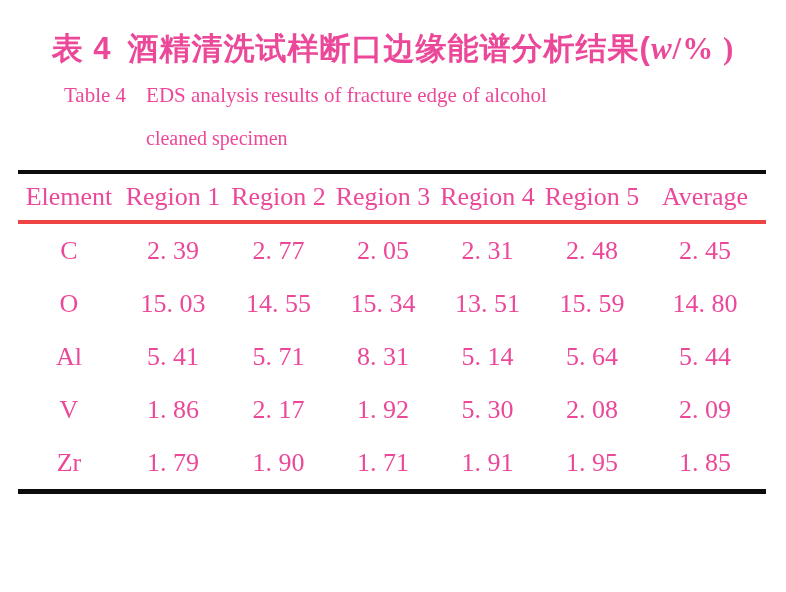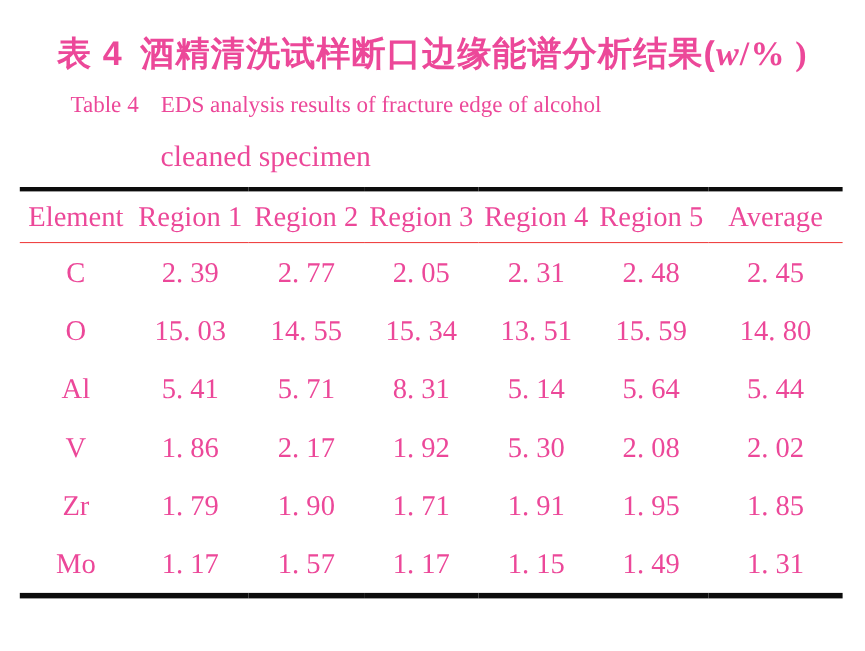--- a/index.html
+++ b/index.html
@@ -37,34 +37,34 @@
     top: 69px;
     left: 64px;
     font-size: 21px;
     white-space: nowrap;
   }
   .title-en-1 .en-label { margin-right: 20px; }
   .title-en-2 {
     position: absolute;
     top: 113px;
     left: 146px;
-    font-size: 27px;
+    font-size: 20px;
     white-space: nowrap;
   }
   table.eds {
     position: absolute;
     top: 156px;
     left: 18px;
     width: 748px;
     border-collapse: collapse;
     border-top: 4px solid #0c0c0c;
     border-bottom: 5px solid #0c0c0c;
     table-layout: fixed;
   }
-  table.eds thead tr { border-bottom: 1px solid #ef4444; }
+  table.eds thead tr { border-bottom: 4px solid #ef4444; }
   table.eds th {
     height: 46px;
     font-weight: normal;
     font-size: 26px;
     text-align: center;
     vertical-align: middle;
     padding: 0;
     white-space: nowrap;
   }
   table.eds td {
@@ -147,36 +147,27 @@
           <td>5. 64</td>
           <td>5. 44</td>
         </tr>
         <tr>
           <td>V</td>
           <td>1. 86</td>
           <td>2. 17</td>
           <td>1. 92</td>
           <td>5. 30</td>
           <td>2. 08</td>
-          <td>2. 02</td>
+          <td>2. 09</td>
         </tr>
         <tr>
           <td>Zr</td>
           <td>1. 79</td>
           <td>1. 90</td>
           <td>1. 71</td>
           <td>1. 91</td>
           <td>1. 95</td>
           <td>1. 85</td>
         </tr>
-        <tr>
-          <td>Mo</td>
-          <td>1. 17</td>
-          <td>1. 57</td>
-          <td>1. 17</td>
-          <td>1. 15</td>
-          <td>1. 49</td>
-          <td>1. 31</td>
-        </tr>
       </tbody>
   </table>
 
 </div>
 
 </body></html>

